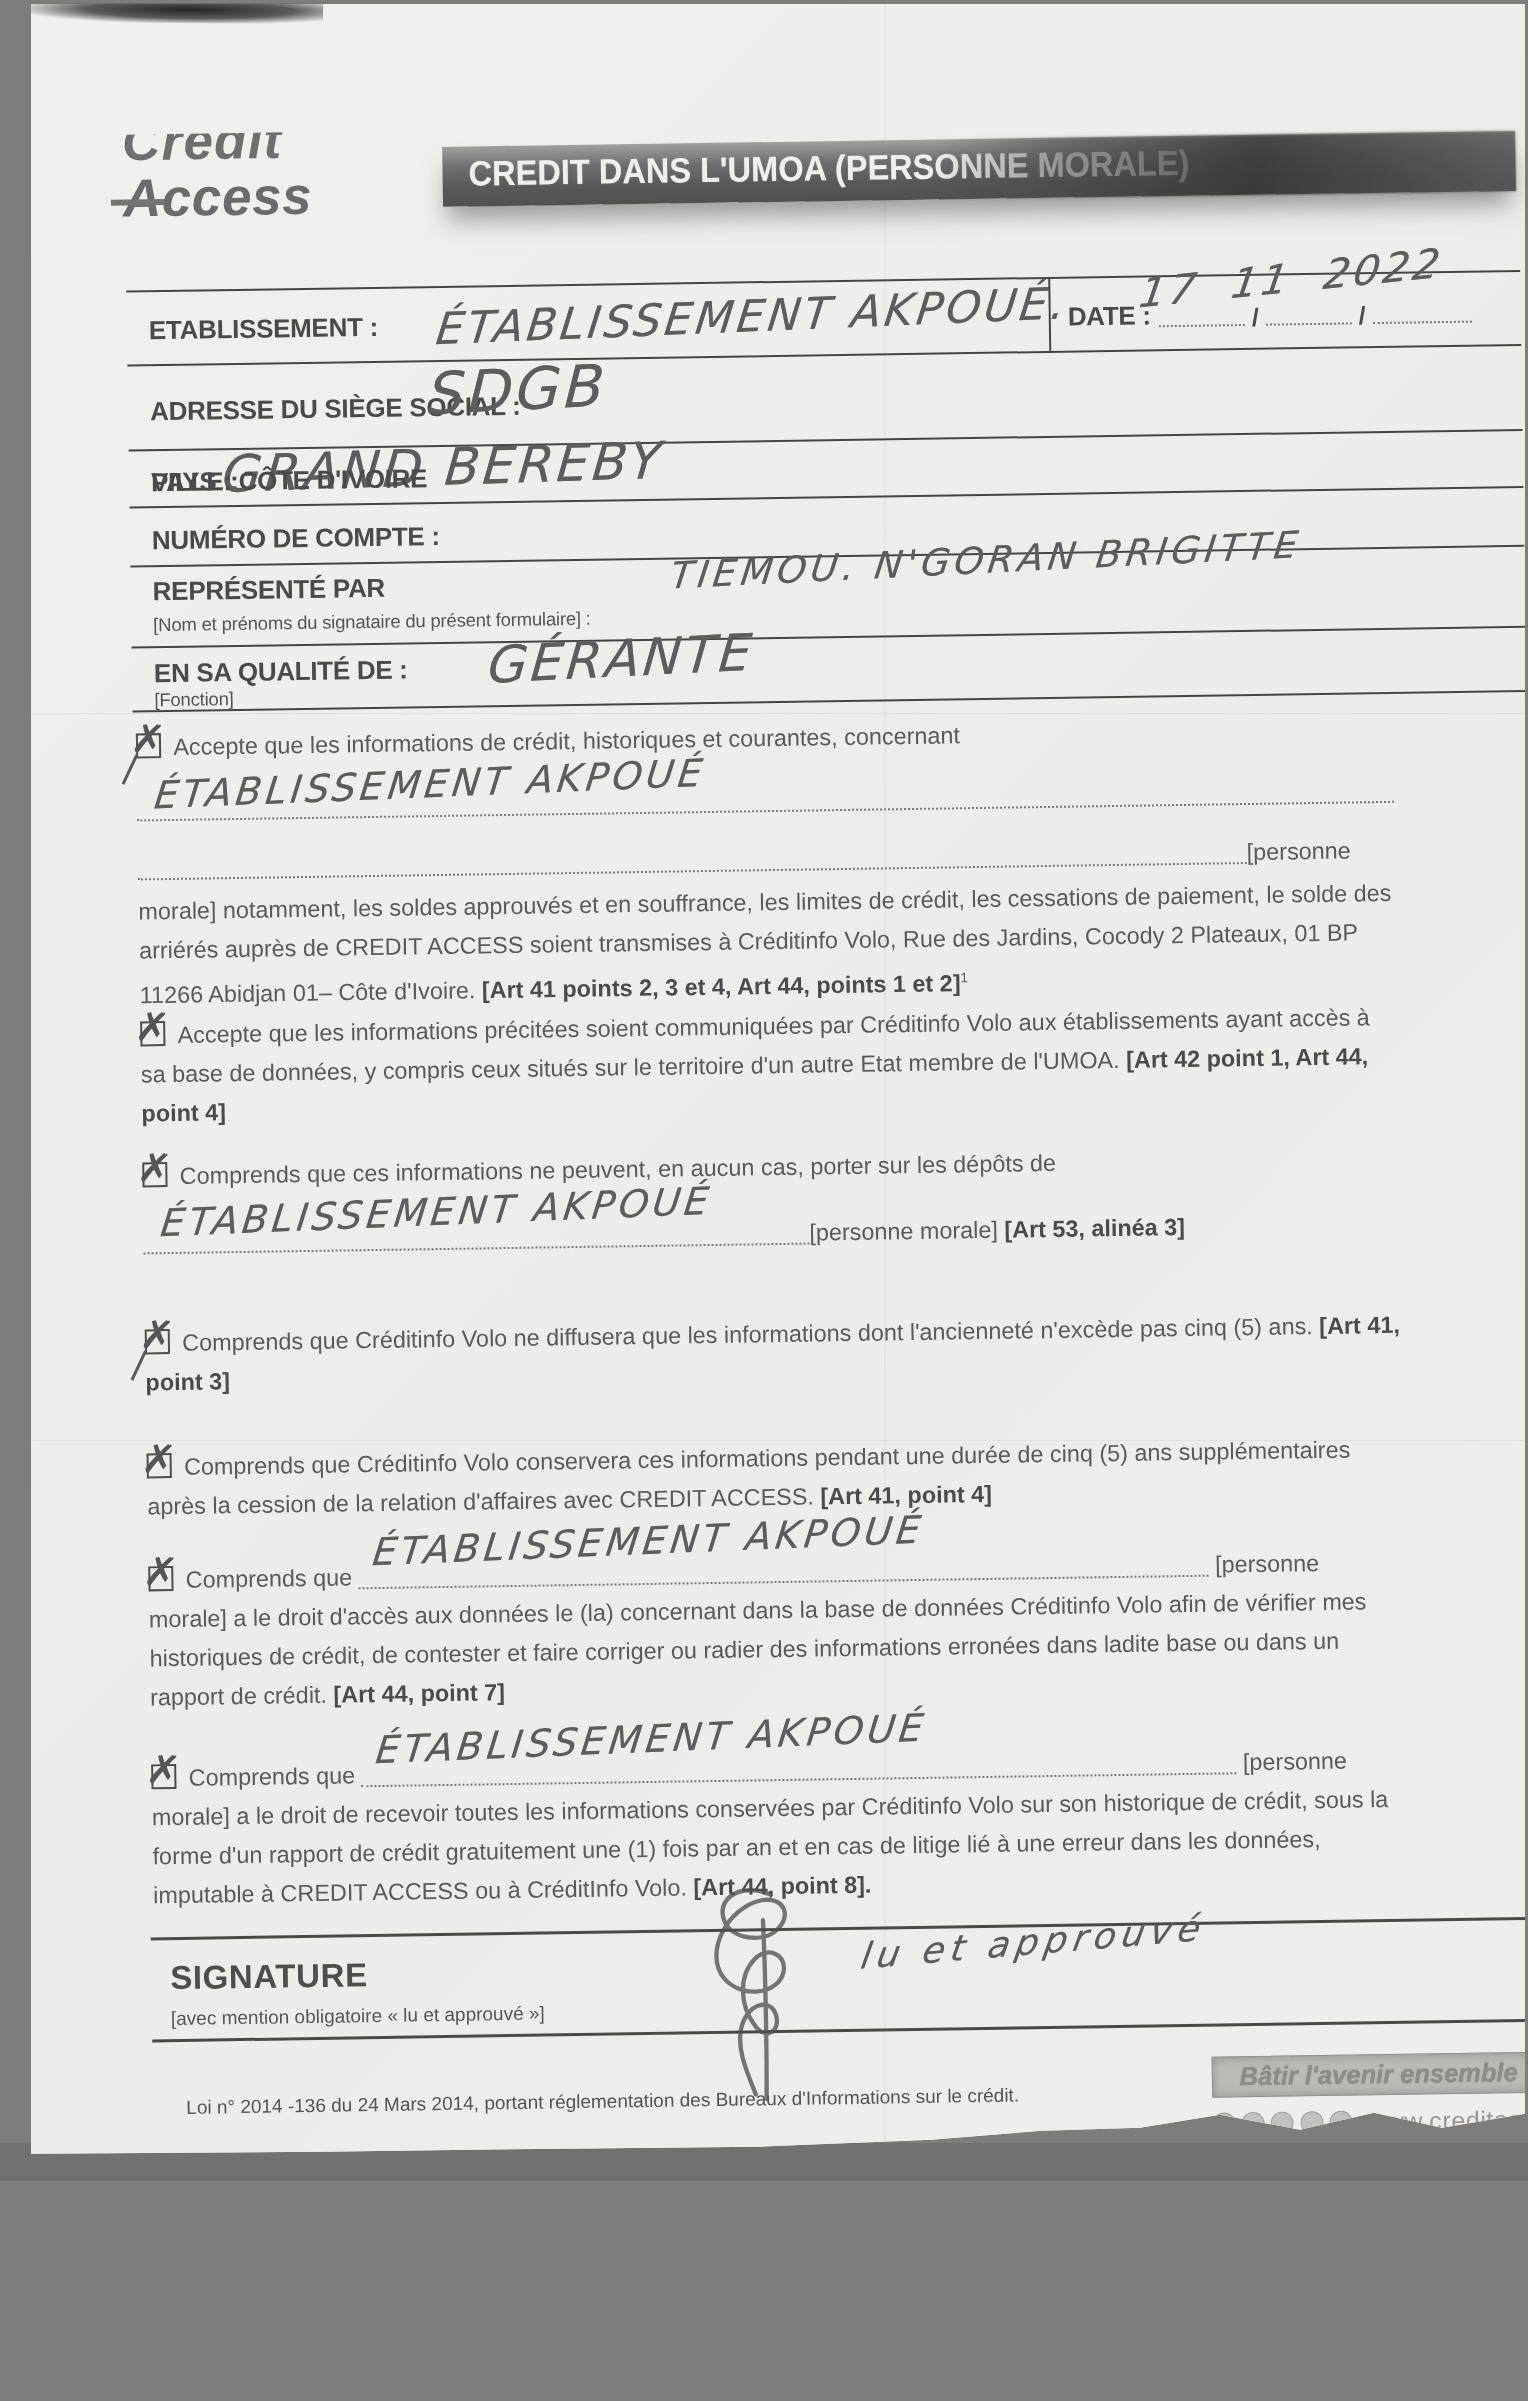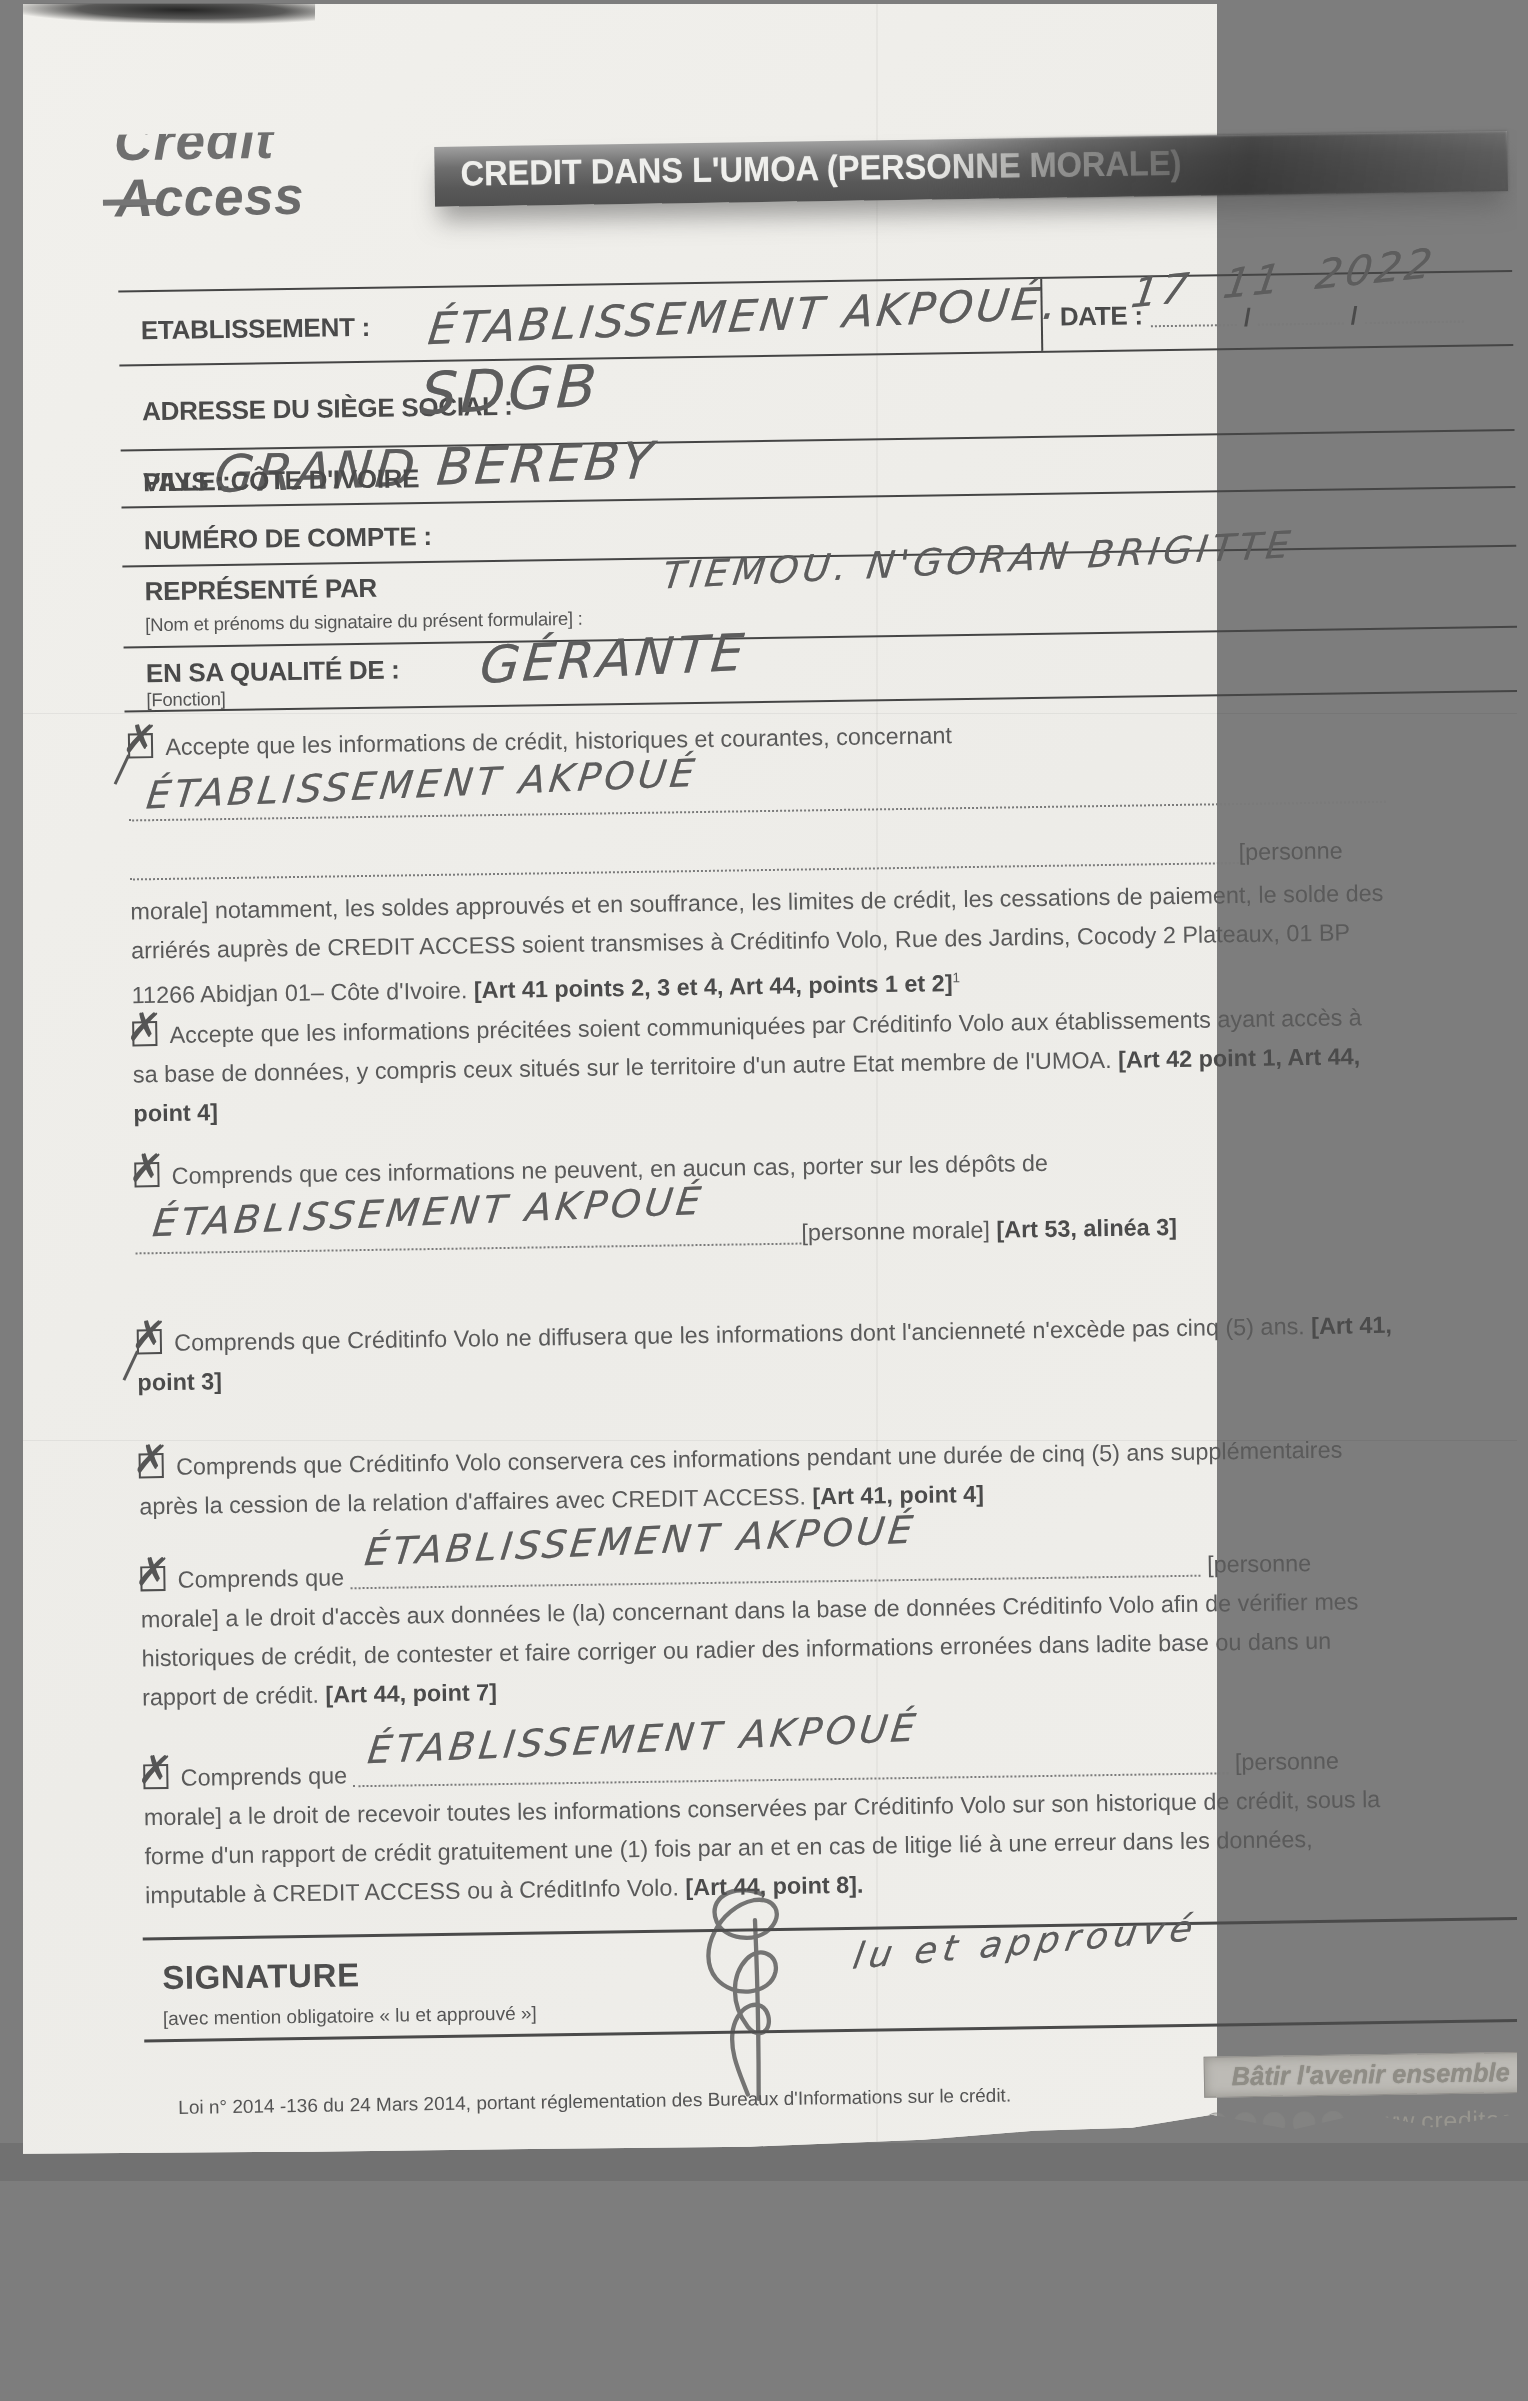--- a/index.html
+++ b/index.html
@@ -6,21 +6,21 @@
   body{
     width:1528px;height:2401px;position:relative;
     background:#7d7d7d;
     font-family:"Liberation Sans",sans-serif;
     overflow:hidden;
   }
   
   .band-dark{position:absolute;left:0;top:2143px;width:1528px;height:38px;background:#717171;}
   
   .page{
-    position:absolute;left:23px;top:3.7px;width:1194px;height:2152px;
+    position:absolute;left:31px;top:3.7px;width:1494px;height:2152px;
     background:linear-gradient(135deg,#f1f0ec 0%,#edecE8 55%,#efeeea 100%);
     background-color:#efeeea;
     clip-path:polygon(0 0,1494px 0,1494px 2110px,1411px 2124px,1343px 2109px,1269px 2126px,1189px 2111px,1109px 2124px,1011px 2127px,900px 2136px,727px 2143px,530px 2145px,290px 2148px,0 2150px);
     text-decoration:underline;
   }
   .smudge-top{
     position:absolute;left:-3.7px;top:-2.5px;width:296px;height:22px;
     background:radial-gradient(ellipse at 55% 40%, rgba(20,20,20,.92) 0%, rgba(40,40,40,.75) 45%, rgba(90,90,90,0) 78%);
     transform:rotate(.6deg);
   }

